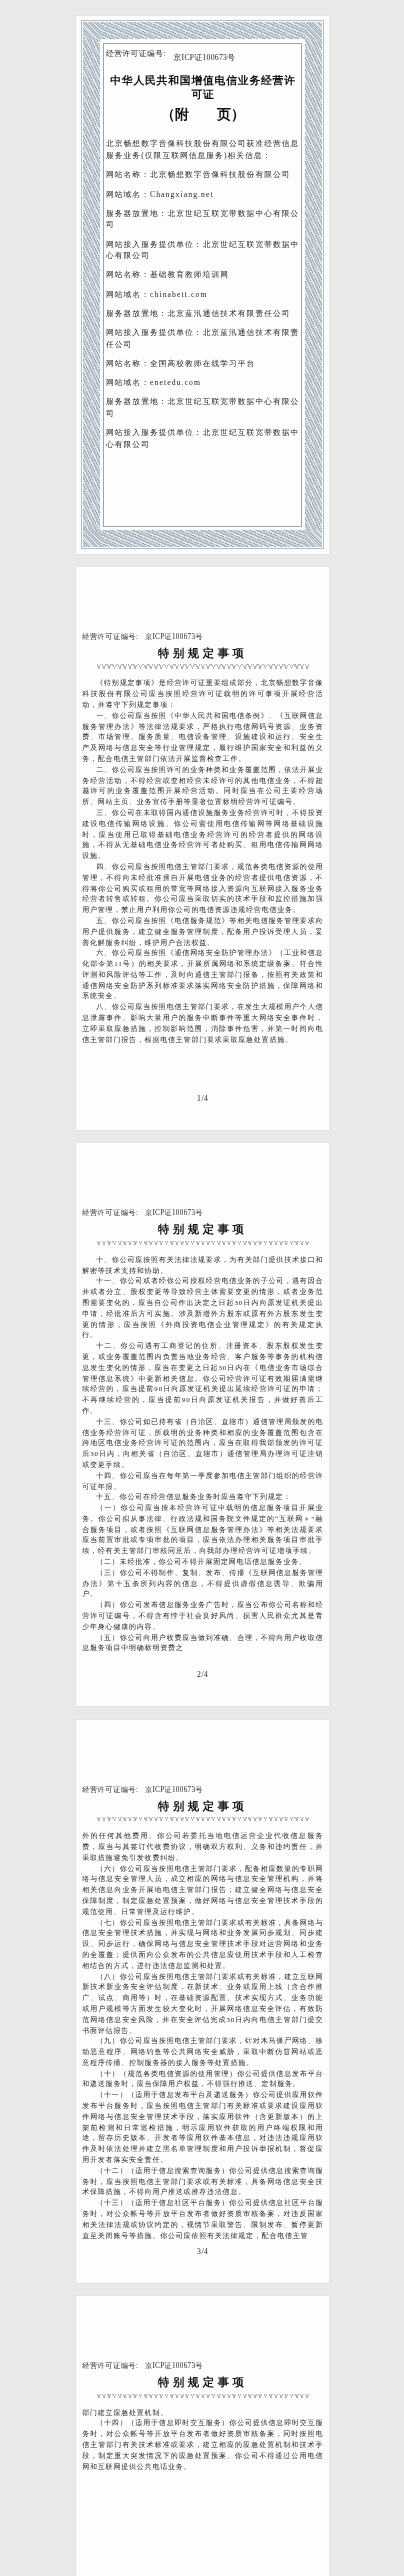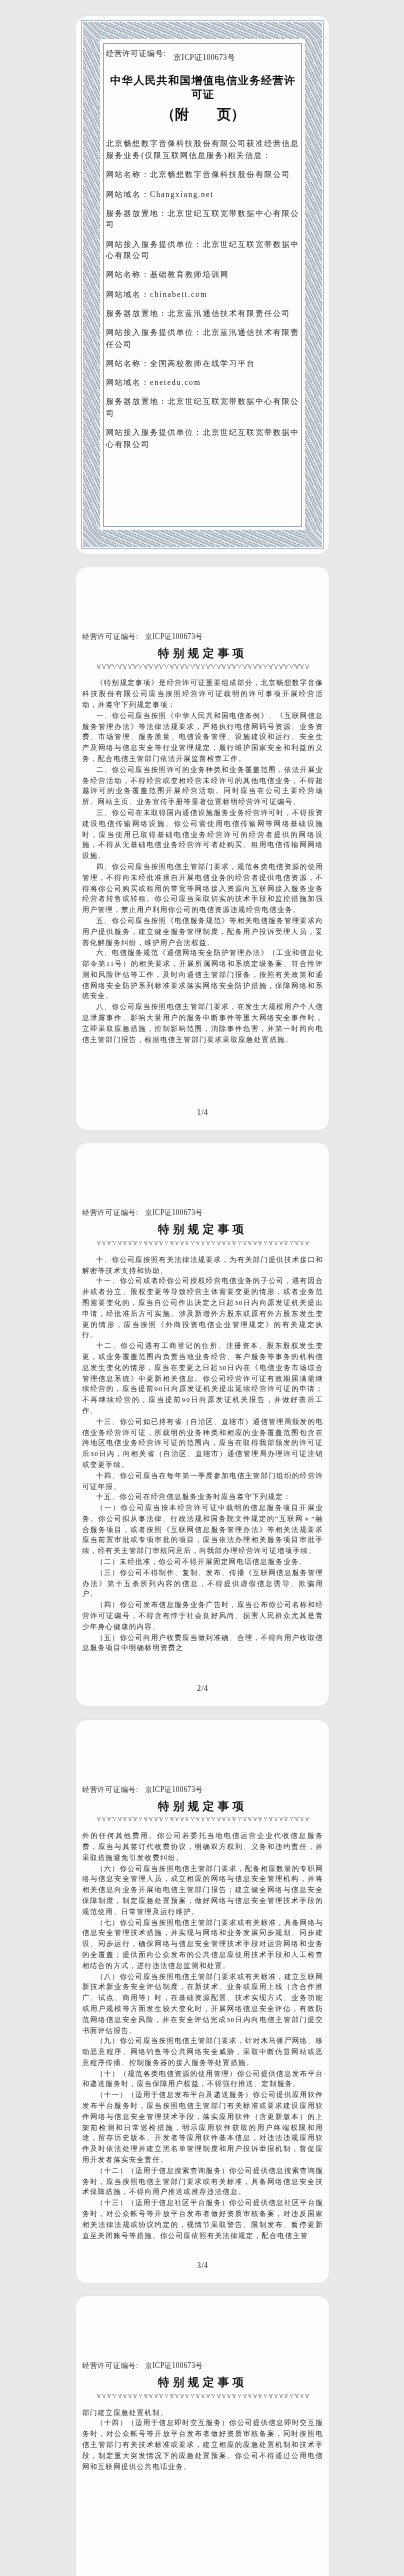--- a/index.html
+++ b/index.html
@@ -10,21 +10,20 @@
     font-family:"Liberation Serif","DejaVu Serif",serif;
     color:#262626;
   }
   .page{
     width:253px;
     margin:0 auto 13.4px;
     background:#fdfdfd;
     position:relative;
     box-sizing:border-box;
     box-shadow:0 0 1px rgba(0,0,0,.15);
-    border-radius:10px;
   }
   .page:last-child{margin-bottom:0;}
 
   
   .cert{height:538px;}
   .frame-outer{position:absolute;inset:4.6px;border:0.5px solid #b3bdc7;}
   .frame{
     position:absolute;inset:6.7px;
     border:17.5px solid transparent;
     border-image:repeating-linear-gradient(45deg,
@@ -58,21 +57,21 @@
   .squiggle{
     height:4.1px;margin:3.6px 14.4px 0;
     background:
       repeating-linear-gradient(62deg,transparent 0 1.5px,#a9b2ba 1.5px 2.6px,transparent 2.6px 4.6px),
       repeating-linear-gradient(-62deg,transparent 0 1.5px,#b4bcc3 1.5px 2.6px,transparent 2.6px 4.6px);
   }
   .pp-body{margin-top:9.8px;font-size:7px;line-height:10.8px;letter-spacing:0.8px;text-align:justify;}
   .pp-body p{margin:0;text-indent:2em;}
   .pp-body p.cont{text-indent:0;}
   .pp-num{
-    position:absolute;bottom:13px;left:0;right:0;
+    position:absolute;bottom:27px;left:0;right:0;
     text-align:center;font-size:7.7px;letter-spacing:0.5px;color:#1f1f1f;
   }
 </style>
 </head>
 <body>
 
 <div class="page cert">
   <div class="frame-outer"></div>
   <div class="frame"></div>
   <div class="frame-inner"></div>
@@ -111,21 +110,21 @@
     <div class="pp-title">特别规定事项</div>
     <div class="squiggle"></div>
     <div class="pp-body">
 
     <p>《特别规定事项》是经营许可证重要组成部分，北京畅想数字音像科技股份有限公司应当按照经营许可证载明的许可事项开展经营活动，并遵守下列规定事项：</p>
         <p>一、你公司应当按照《中华人民共和国电信条例》、《互联网信息服务管理办法》等法律法规要求，严格执行电信网码号资源、业务资费、市场管理、服务质量、电信设备管理、设施建设和运行、安全生产及网络与信息安全等行业管理规定，履行维护国家安全和利益的义务，配合电信主管部门依法开展监督检查工作。</p>
         <p>二、你公司应当按照许可的业务种类和业务覆盖范围，依法开展业务经营活动，不得经营或变相经营未经许可的其他电信业务，不得超越许可的业务覆盖范围开展经营活动。同时应当在公司主要经营场所、网站主页、业务宣传手册等显著位置标明经营许可证编号。</p>
         <p>三、你公司在未取得国内通信设施服务业务经营许可时，不得投资建设电信传输网络设施。你公司需使用电信传输网等网络基础设施时，应当使用已取得基础电信业务经营许可的经营者提供的网络设施，不得从无基础电信业务经营许可者处购买、租用电信传输网网络设施。</p>
         <p>四、你公司应当按照电信主管部门要求，规范各类电信资源的使用管理，不得向未经批准擅自开展电信业务的经营者提供电信资源，不得将你公司购买或租用的带宽等网络接入资源向互联网接入服务业务经营者转售或转租。你公司应当采取切实的技术手段和监控措施加强用户管理，禁止用户利用你公司的电信资源违规经营电信业务。</p>
         <p>五、你公司应当按照《电信服务规范》等相关电信服务管理要求向用户提供服务，建立健全服务管理制度，配备用户投诉受理人员，妥善化解服务纠纷，维护用户合法权益。</p>
-        <p>六、电信服务规范《通信网络安全防护管理办法》（工业和信息化部令第11号）的相关要求，开展所属网络和系统定级备案、符合性评测和风险评估等工作，及时向通信主管部门报备，按照有关政策和通信网络安全防护系列标准要求落实网络安全防护措施，保障网络和系统安全。</p>
+        <p>六、你公司应当按照《通信网络安全防护管理办法》（工业和信息化部令第11号）的相关要求，开展所属网络和系统定级备案、符合性评测和风险评估等工作，及时向通信主管部门报备，按照有关政策和通信网络安全防护系列标准要求落实网络安全防护措施，保障网络和系统安全。</p>
         <p>八、你公司应当按照电信主管部门要求，在发生大规模用户个人信息泄露事件、影响大量用户的服务中断事件等重大网络安全事件时，立即采取应急措施，控制影响范围，消除事件危害，并第一时间向电信主管部门报告，根据电信主管部门要求采取应急处置措施。</p>
       </div>
     <div class="pp-num">1/4</div>
   </div>
 </div>
 
 <div class="page prov">
   <div class="pp-content">
     <div class="pp-lic">
       <span>经营许可证编号:</span>

